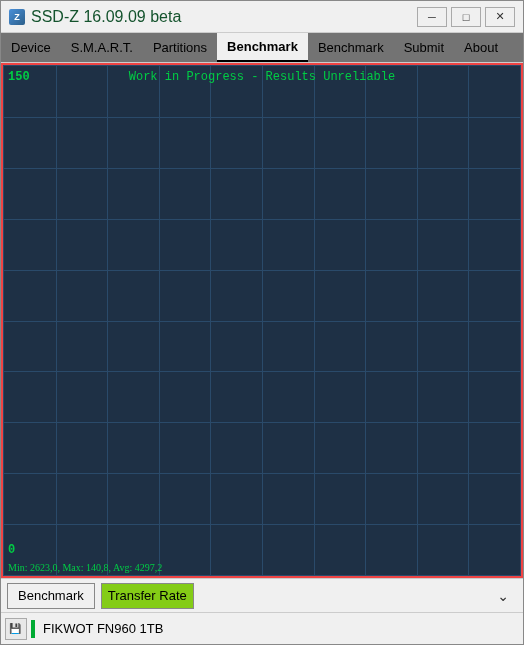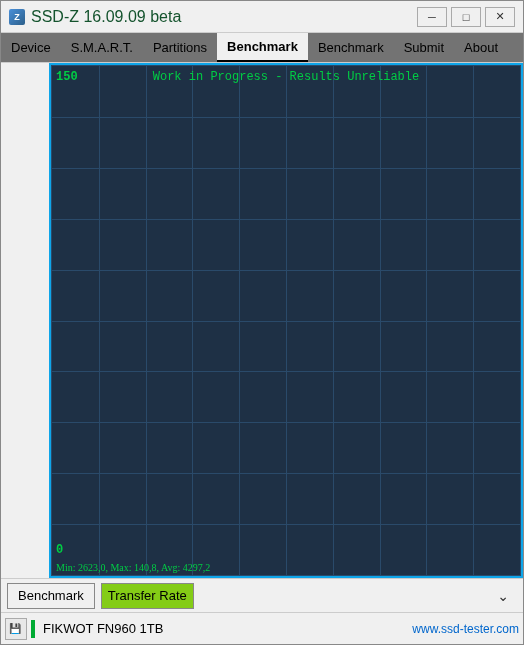--- a/index.html
+++ b/index.html
@@ -78,25 +78,24 @@
       color: #000;
       white-space: nowrap;
     }
     .menu-item.active {
       background: #f0f0f0;
       border-bottom: 2px solid #000;
       font-weight: bold;
     }
     .content-area {
       flex: 1;
-      background: #0ea5e9;
+      background: #ef4444;
       display: flex;
       flex-direction: column;
       padding: 2px;
-      margin-left: 48px;
     }
     .chart-area {
       flex: 1;
       background: #1e3045;
       position: relative;
       border: 1px solid #2a4a6a;
     }
     .chart-grid {
       position: absolute;
       top: 0; left: 0; right: 0; bottom: 0;
@@ -295,15 +294,14 @@
         <option>IOPS</option>
         <option>Latency</option>
       </select>
     </div>
   </div>
 
   <div class="status-bar">
     <div class="status-icon">💾</div>
     <div class="status-drive-bar"></div>
     <span class="status-drive-name">FIKWOT FN960 1TB</span>
-    <span class="status-website">www.ssd-tester.com</span>
   </div>
 </div>
 
 </body></html>

